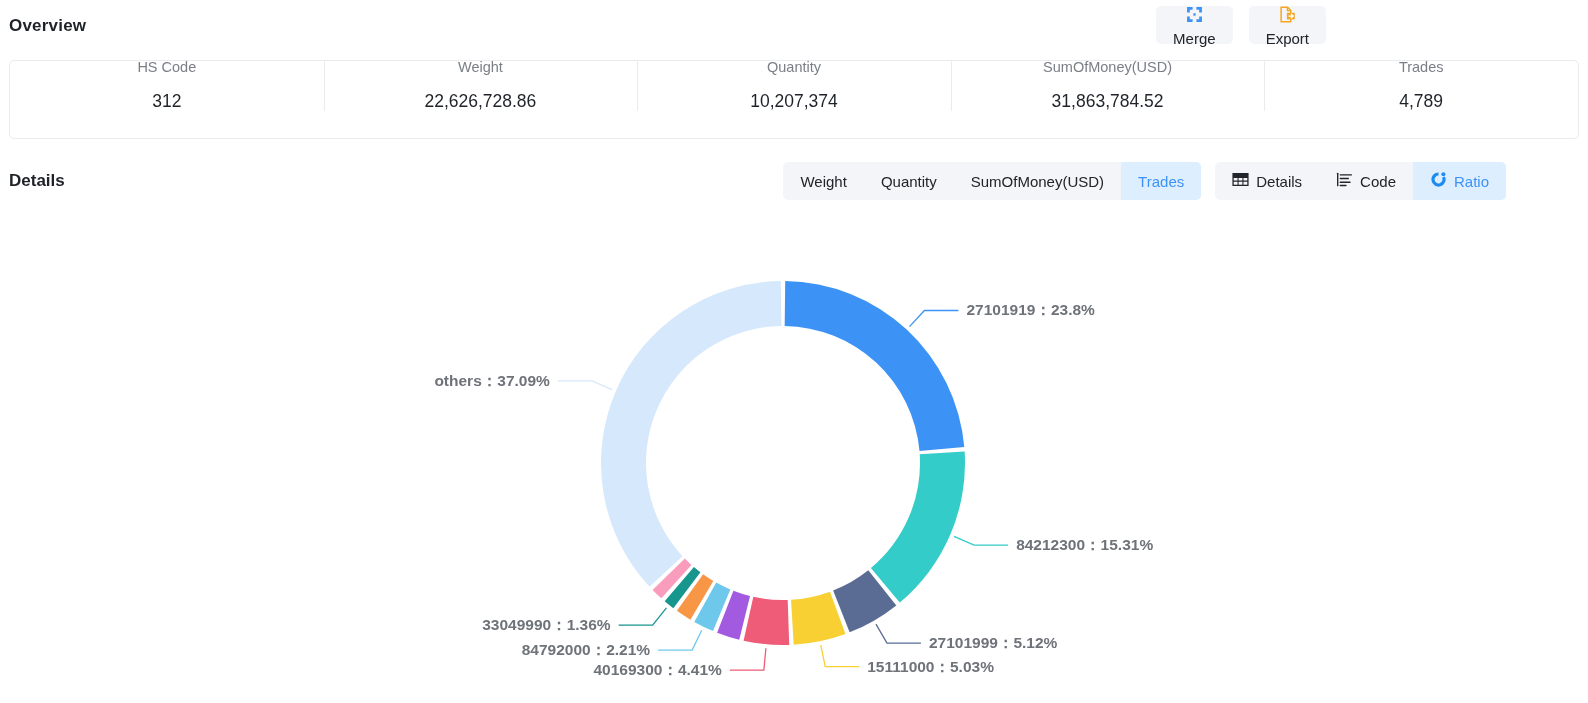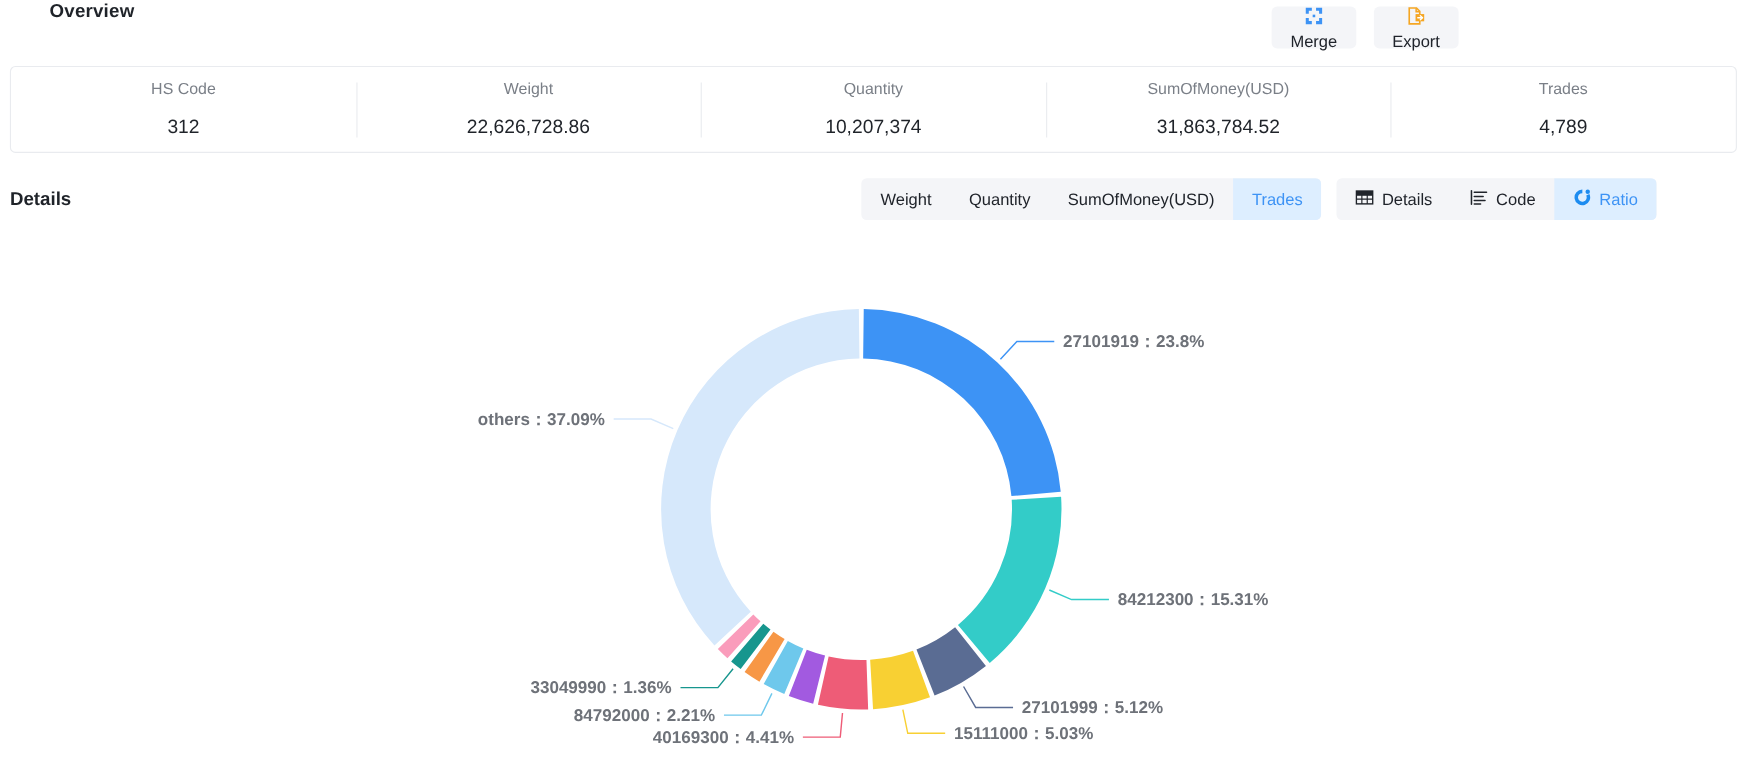--- a/index.html
+++ b/index.html
@@ -11,21 +11,21 @@
     color: #303133;
     overflow: hidden;
   }
 
   .page { position: relative; width: 1588px; height: 703px; }
 
   
   .overview-header {
     position: absolute; left: 0; top: 0;
     width: 1336px; height: 52px;
-    display: flex;  padding-left: 36px;
+    display: flex; align-items: center;
   }
   .section-title {
     font-size: 17px; font-weight: bold; color: #1f2329;
     margin-left: 9px; letter-spacing: .2px;
   }
   .header-actions {
     position: absolute; right: 10px; top: 6px;
     display: flex; gap: 16px; align-items: center;
   }
   .action-btn {
@@ -36,21 +36,21 @@
     font-family: "Liberation Sans", sans-serif;
     flex-direction: column;
   }
   .action-btn .ico { display: flex; align-items: center; }
 
   
   .stats-card {
     position: absolute; left: 9px; top: 60px;
     width: 1570px; height: 79px;
     border: 1px solid #e9ebef; border-radius: 5px;
-    background: #fff; display: flex; align-items: center;
+    background: #fff; display: flex; 
   }
   .stat-cell {
     flex: 1 1 0; height: 50px;
     display: flex; flex-direction: column;
     align-items: center; justify-content: center;
     position: relative;
   }
   .stat-cell + .stat-cell::before {
     content: ""; position: absolute; left: 0; top: 0;
     width: 1px; height: 50px; background: #e9ebef;

